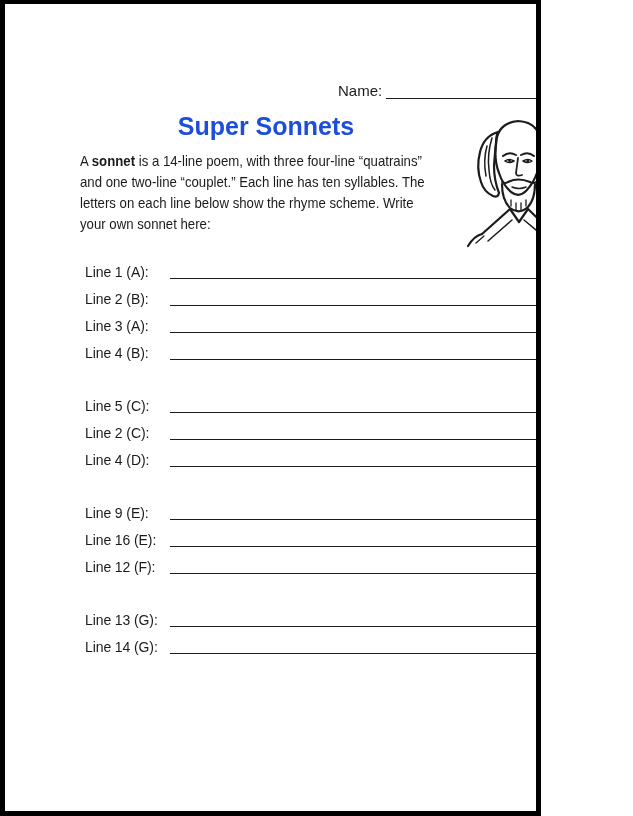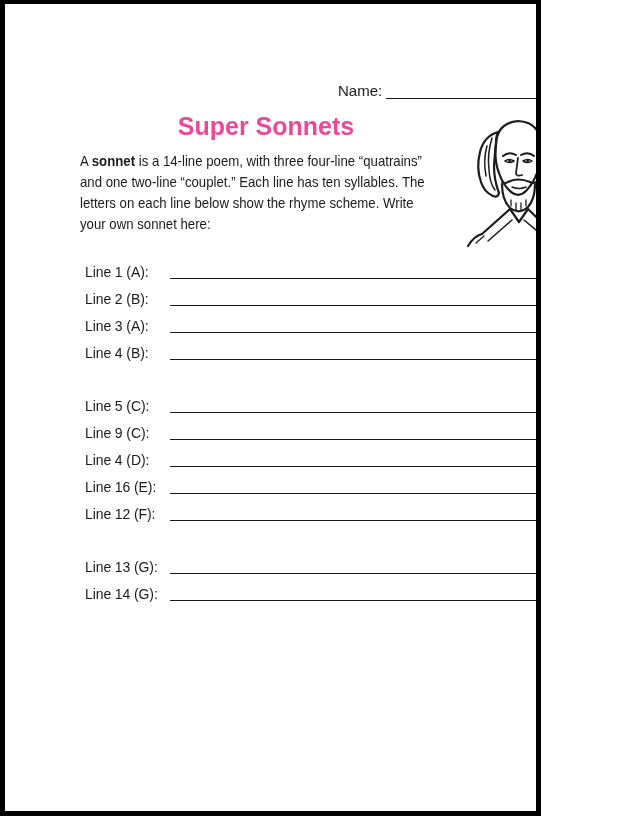--- a/index.html
+++ b/index.html
@@ -37,21 +37,21 @@
   
   .title {
     position: absolute;
     left: 75px;
     top: 108px;
     width: 372px;
     margin: 0;
     text-align: center;
     font-size: 25px;
     font-weight: bold;
-    color: #ec4899;
+    color: #1d4ed8;
   }
 
   
   .intro {
     position: absolute;
     left: 75px;
     top: 146px;
     font-size: 15px;
     line-height: 21px;
     transform: scaleX(0.88);
@@ -175,25 +175,29 @@
       </div>
       <div class="line-row">
         <span class="line-label">Line 4 (B):</span>
         <span class="line-blank"></span>
       </div>
       <div class="line-row group-gap">
         <span class="line-label">Line 5 (C):</span>
         <span class="line-blank"></span>
       </div>
       <div class="line-row">
-        <span class="line-label">Line 9 (C):</span>
+        <span class="line-label">Line 2 (C):</span>
         <span class="line-blank"></span>
       </div>
       <div class="line-row">
         <span class="line-label">Line 4 (D):</span>
+        <span class="line-blank"></span>
+      </div>
+      <div class="line-row group-gap">
+        <span class="line-label">Line 9 (E):</span>
         <span class="line-blank"></span>
       </div>
       <div class="line-row">
         <span class="line-label">Line 16 (E):</span>
         <span class="line-blank"></span>
       </div>
       <div class="line-row">
         <span class="line-label">Line 12 (F):</span>
         <span class="line-blank"></span>
       </div>

